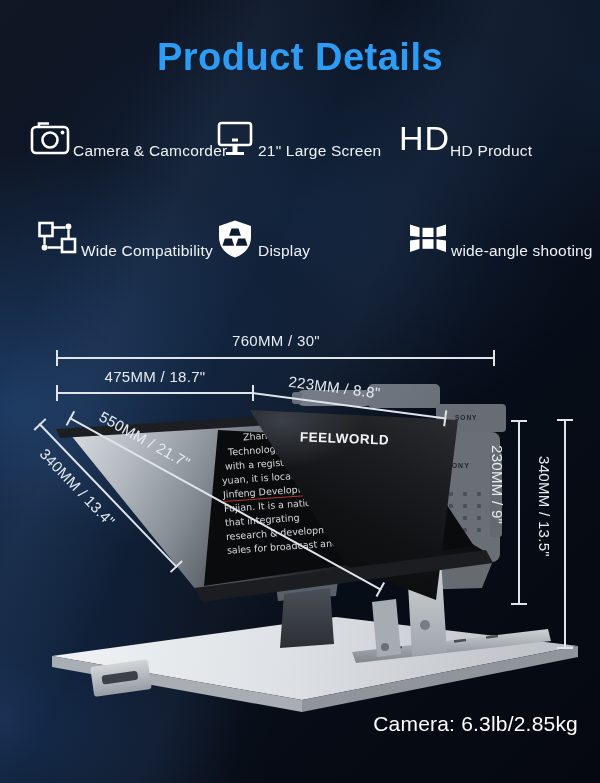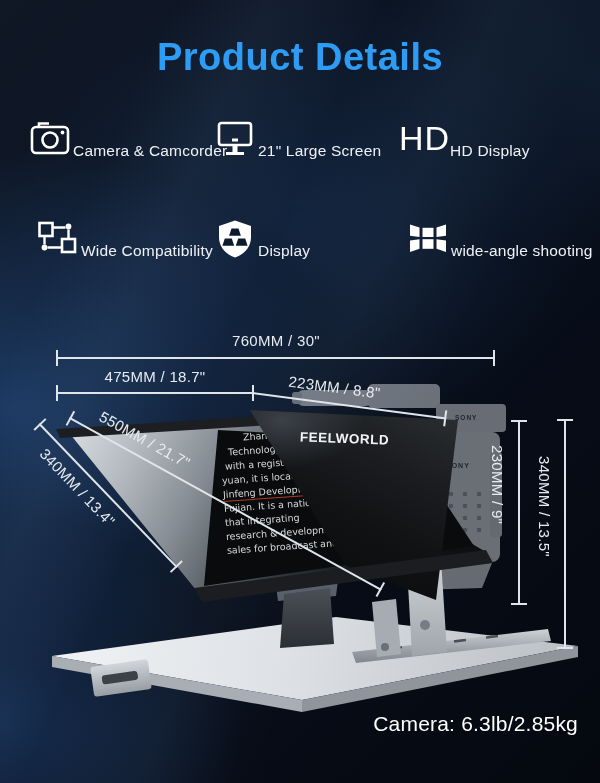--- a/index.html
+++ b/index.html
@@ -114,21 +114,21 @@
         <rect x="14" y="34" width="18" height="3" fill="#fff"></rect>
       </svg>
     </div>
     <div class="flabel">21" Large Screen</div>
   </div>
 
   <div class="feature" style="left:399px;top:112px;">
     <div class="icon-box">
       <div class="hd-glyph">HD</div>
     </div>
-    <div class="flabel">HD Display</div>
+    <div class="flabel">HD Product</div>
   </div>
 
   <div class="feature" style="left:35px;top:212px;">
     <div class="icon-box">
       <svg width="46" height="42" viewBox="0 0 46 42">
         <rect x="4.5" y="5" width="13" height="13" fill="none" stroke="#fff" stroke-width="2.6"></rect>
         <rect x="27" y="21" width="13" height="13" fill="none" stroke="#fff" stroke-width="2.6"></rect>
         <circle cx="33.5" cy="8.5" r="2.9" fill="#fff"></circle>
         <path d="M17.5 9.5 H30.5 M33.5 11.5 V21" fill="none" stroke="#fff" stroke-width="2.4"></path>
         <circle cx="9.5" cy="29.5" r="2.9" fill="#fff"></circle>

